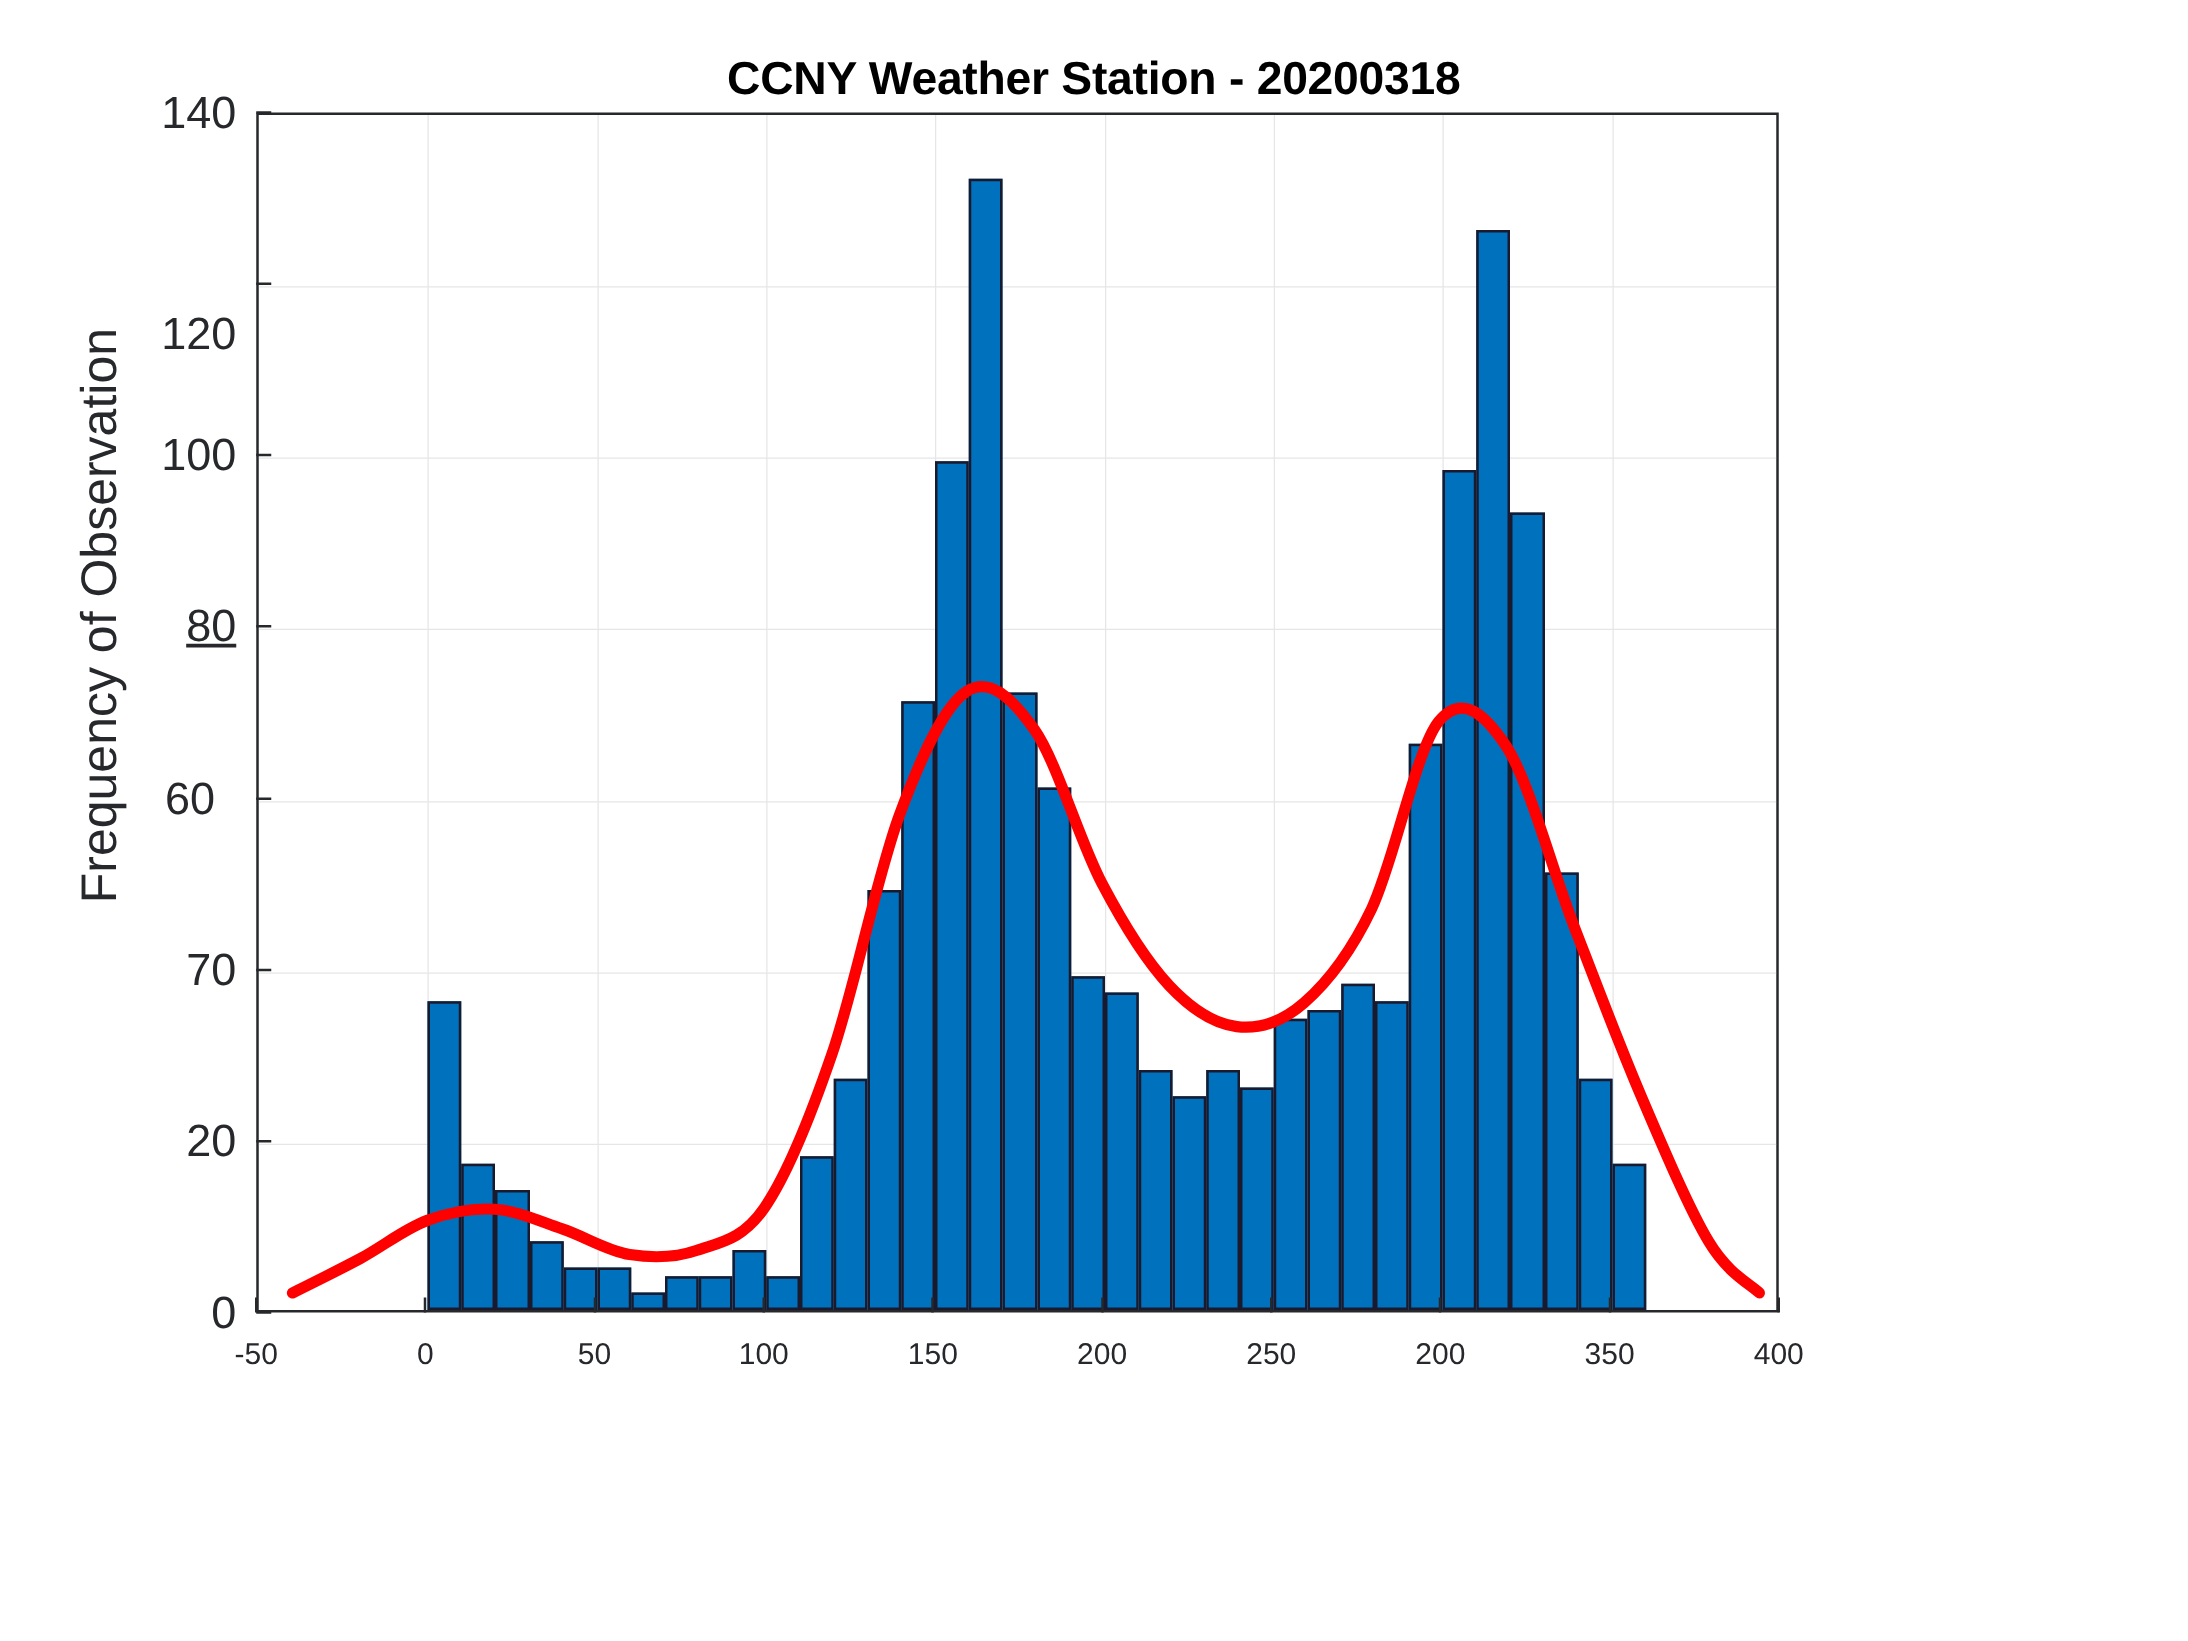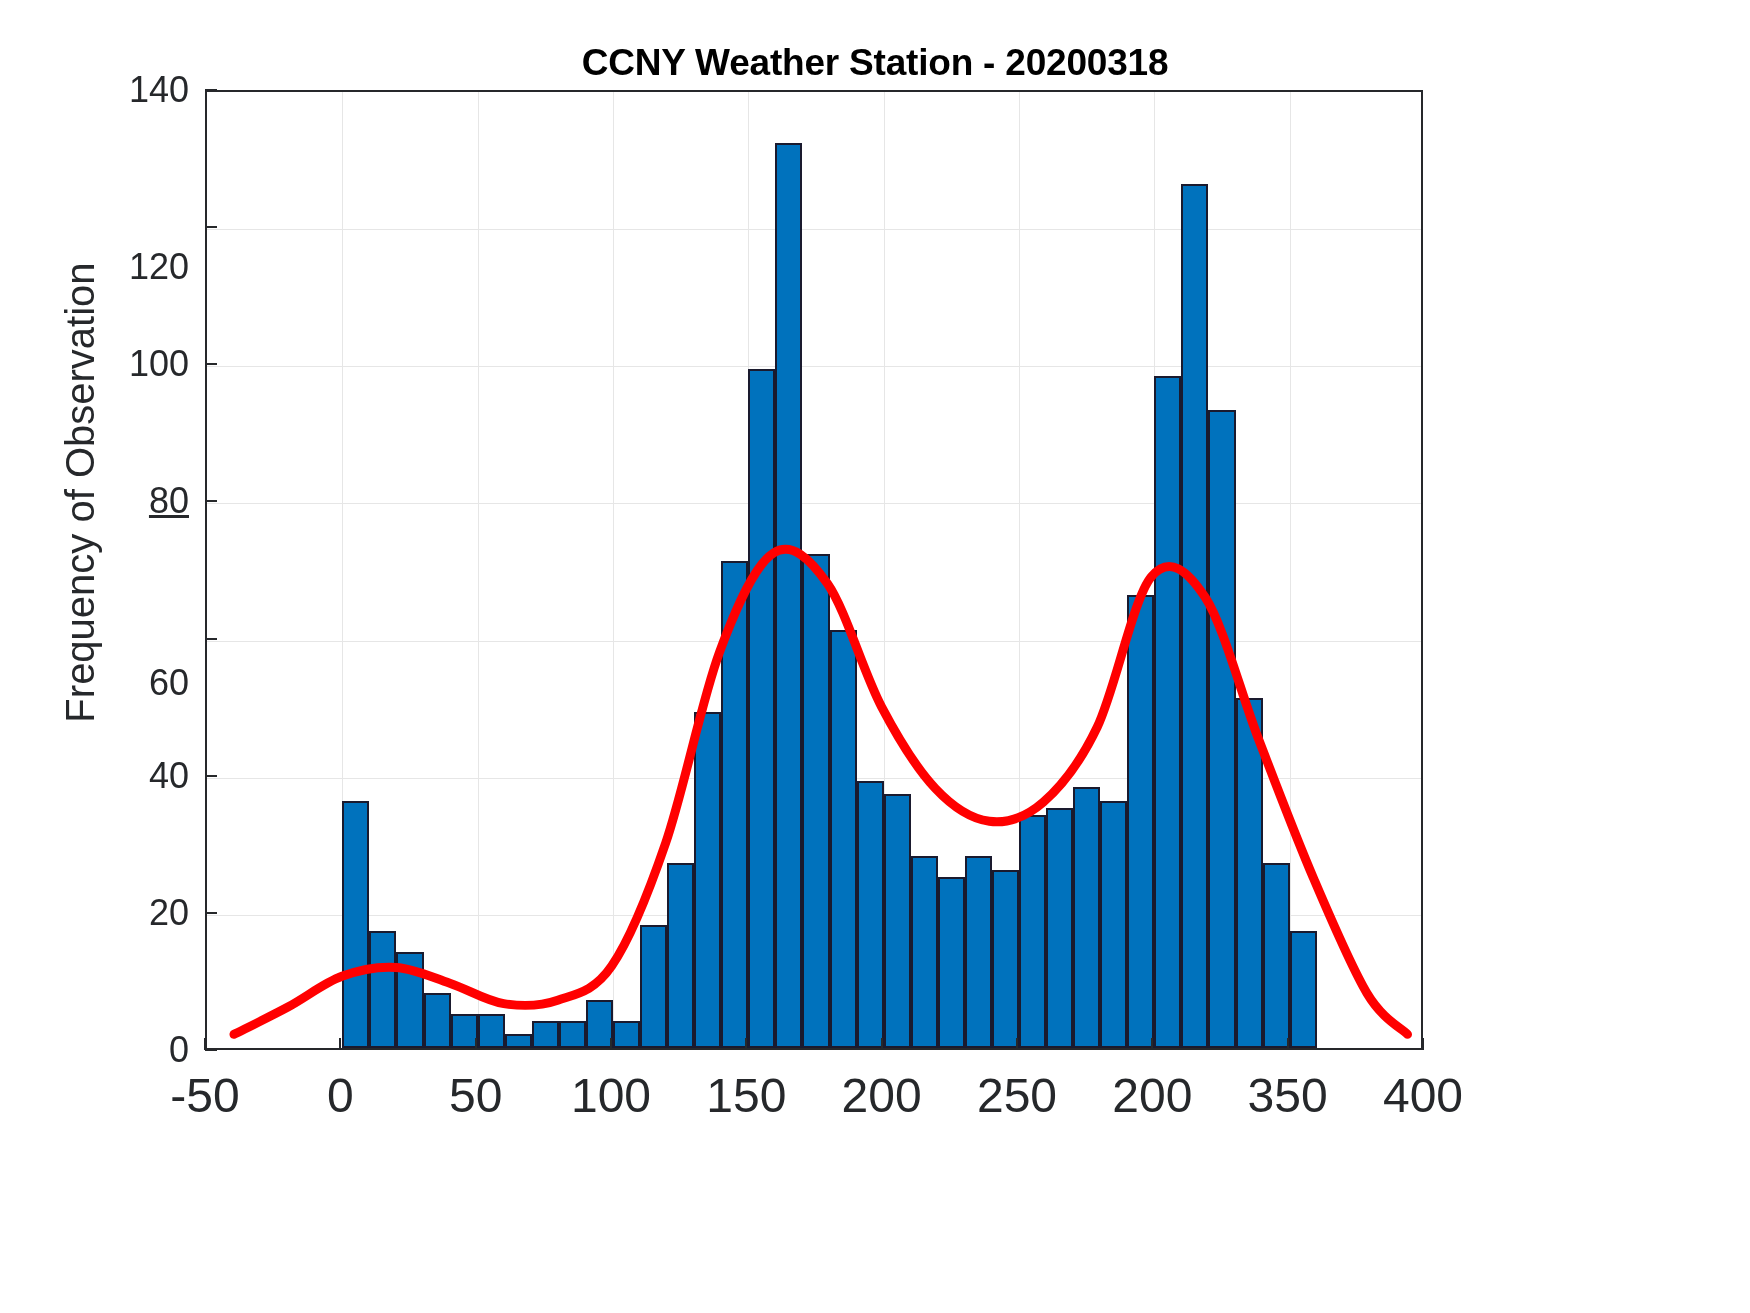--- a/index.html
+++ b/index.html
@@ -74,21 +74,21 @@
     text-align: right;
     font-family: "Liberation Sans", sans-serif;
     font-size: 36px;
     color: #26282b;
     line-height: 1;
   }
   .xtick-label {
     position: absolute;
     text-align: center;
     font-family: "Liberation Sans", sans-serif;
-    font-size: 48px;
+    font-size: 24px;
     color: #26282b;
     line-height: 1;
   }
   .ytick-mark {
     position: absolute;
     background: #26282b;
     height: 2px;
     width: 12px;
   }
   .xtick-mark {
@@ -185,23 +185,23 @@
     <svg id="kde-svg" viewBox="0 0 1218 960" preserveAspectRatio="none">
       <path id="kde-path" fill="none" stroke="#ff0000" stroke-width="9" stroke-linejoin="round" stroke-linecap="round" d="M 27.07 946.29 C 36.09 941.71, 63.16 928.57, 81.20 918.86 C 99.24 909.14, 117.29 894.63, 135.33 888.00 C 153.38 881.37, 171.42 877.94, 189.47 879.09 C 207.51 880.23, 225.56 888.80, 243.60 894.86 C 261.64 900.91, 279.69 912.57, 297.73 915.43 C 315.78 918.29, 333.82 918.29, 351.87 912.00 C 369.91 905.71, 387.96 904.00, 406.00 877.71 C 424.04 851.43, 442.09 806.86, 460.13 754.29 C 478.18 701.71, 496.22 610.86, 514.27 562.29 C 532.31 513.71, 550.36 474.29, 568.40 462.86 C 586.44 451.43, 604.49 468.00, 622.53 493.71 C 640.58 519.43, 658.62 582.86, 676.67 617.14 C 694.71 651.43, 712.76 680.23, 730.80 699.43 C 748.84 718.63, 766.89 730.06, 784.93 732.34 C 802.98 734.63, 821.02 728.91, 839.07 713.14 C 857.11 697.37, 875.16 675.43, 893.20 637.71 C 911.24 600.00, 929.29 508.57, 947.33 486.86 C 965.38 465.14, 983.42 480.00, 1001.47 507.43 C 1019.51 534.86, 1037.56 604.57, 1055.60 651.43 C 1073.64 698.29, 1091.69 746.29, 1109.73 788.57 C 1127.78 830.86, 1148.08 878.86, 1163.87 905.14 C 1179.66 931.43, 1197.70 939.43, 1204.47 946.29"></path>
     </svg>
   </div>
 
   <div id="ytick-layer">
       <div class="ytick-label" style="width: 170px; left: 19px; top: 1032px;">0</div>
       <div class="ytick-mark" style="left: 205px; top: 1049px;"></div>
       <div class="ytick-label" style="width: 170px; left: 19px; top: 894.857px;">20</div>
       <div class="ytick-mark" style="left: 205px; top: 911.857px;"></div>
-      <div class="ytick-label" style="width: 170px; left: 19px; top: 757.714px;">40</div>
+      <div class="ytick-label" style="width: 170px; left: 19px; top: 757.714px;">70</div>
       <div class="ytick-mark" style="left: 205px; top: 774.714px;"></div>
-      <div class="ytick-label" style="width: 170px; left: 19px; top: 620.571px; margin-top: 44px;">60</div>
+      <div class="ytick-label" style="width: 170px; left: 2px; top: 620.571px;">60</div>
       <div class="ytick-mark" style="left: 205px; top: 637.571px;"></div>
       <div class="ytick-label" style="width: 170px; left: 19px; top: 483.429px; text-decoration: underline;">80</div>
       <div class="ytick-mark" style="left: 205px; top: 500.429px;"></div>
       <div class="ytick-label" style="width: 170px; left: 19px; top: 346.286px;">100</div>
       <div class="ytick-mark" style="left: 205px; top: 363.286px;"></div>
       <div class="ytick-label" style="width: 170px; left: 19px; top: 209.143px; margin-top: 40px;">120</div>
       <div class="ytick-mark" style="left: 205px; top: 226.143px;"></div>
       <div class="ytick-label" style="width: 170px; left: 19px; top: 72px;">140</div>
       <div class="ytick-mark" style="left: 205px; top: 89px;"></div>
     </div>

